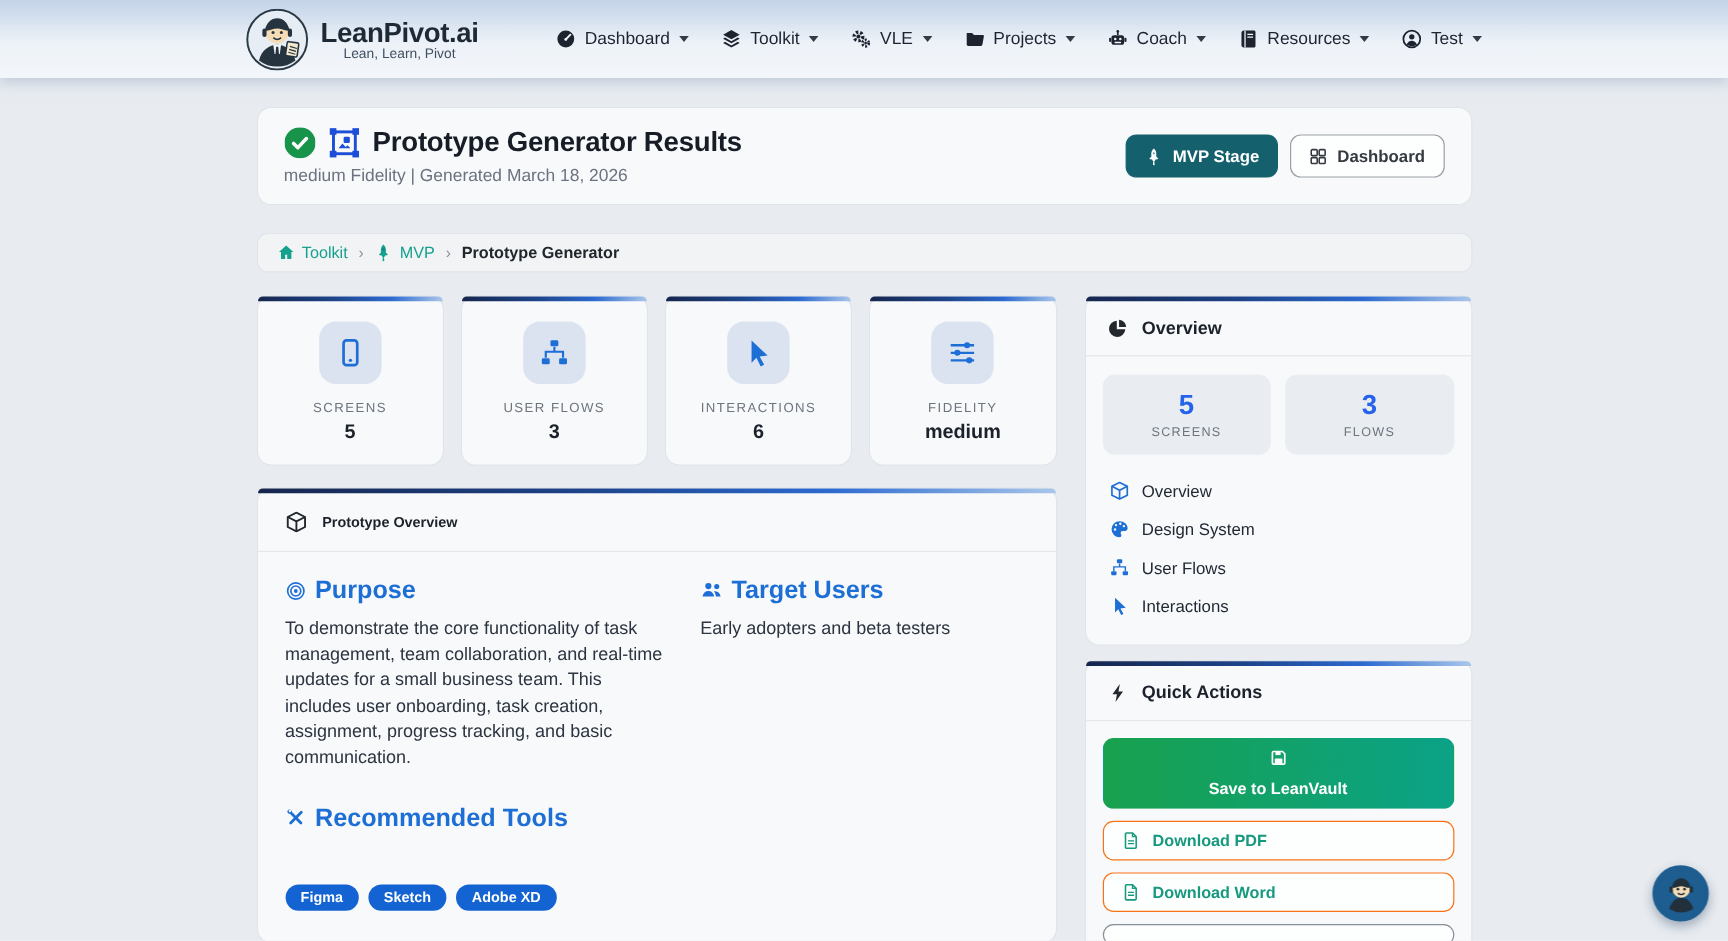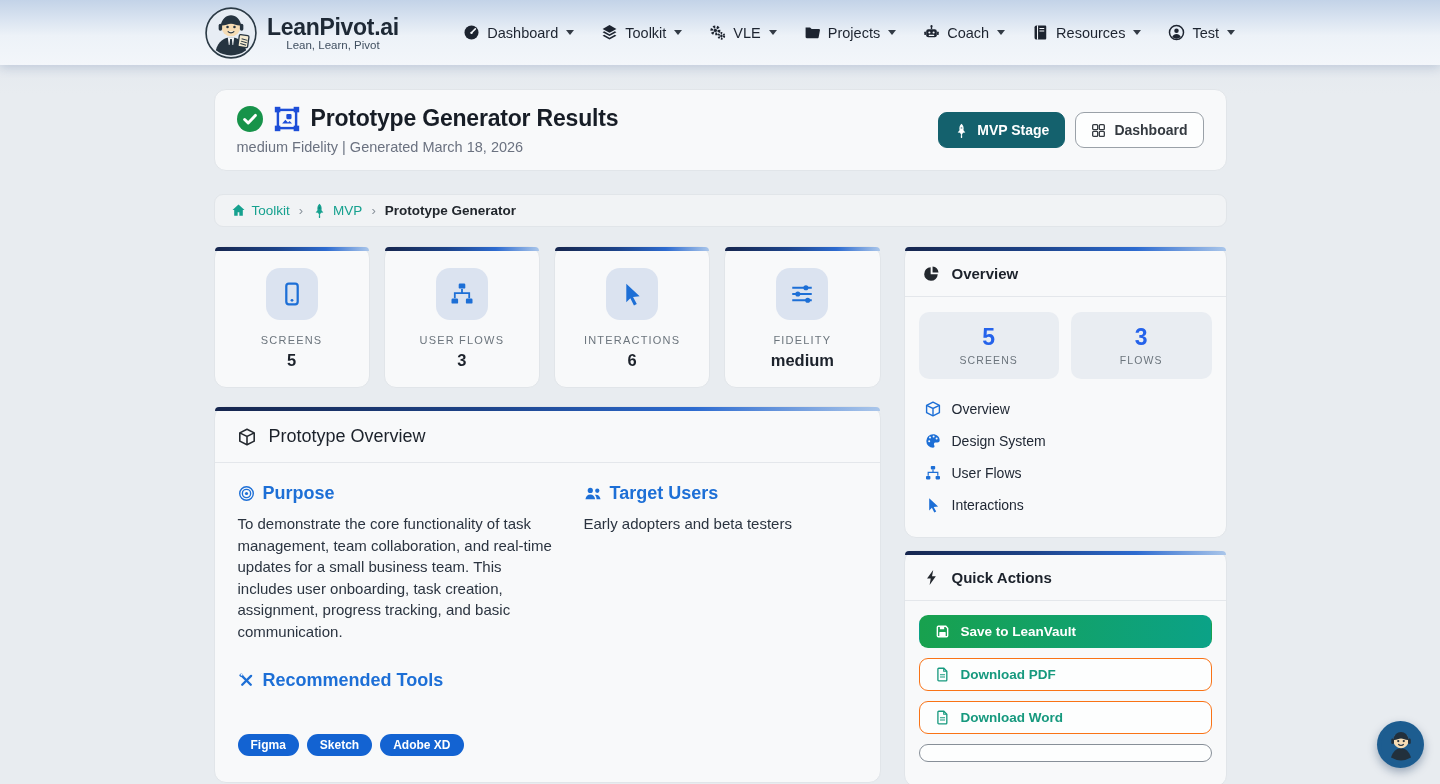--- a/index.html
+++ b/index.html
@@ -57,43 +57,43 @@
   
   .stats-row { display:grid; grid-template-columns:repeat(4,1fr); gap:14px; }
   .stat-card { text-align:center; padding-bottom:17px; }
   .stat-chip { width:52px; height:52px; margin:17px auto 0; background:#dbe3f0; border-radius:14px; display:flex; align-items:center; justify-content:center; color:#1d6fd6; }
   .stat-label { margin-top:14px; font-size:11px; letter-spacing:1.2px; color:#6c757d; font-weight:500; }
   .stat-value { margin-top:5px; font-size:16.5px; font-weight:600; color:#1c222b; }
 
   
   .section-card { margin-top:18px; }
   .section-head { display:flex; align-items:center; gap:13px; padding:15px 23px; border-bottom:1px solid #e4e7eb; }
-  .section-title { font-size:18px; font-weight:400; color:#1c222b; }
+  .section-title { font-size:12px; font-weight:700; color:#1c222b; }
   .section-body { padding:20px 23px 26px; }
   .overview-grid { display:grid; grid-template-columns:322px 1fr; gap:24px; }
-  .sub-head { display:flex; align-items:center; gap:8px; color:#1d6fd6; font-size:18px; font-weight:600; }
+  .sub-head { display:flex; align-items:center; gap:8px; color:#1d6fd6; font-size:21px; font-weight:600; }
   .body-text { margin-top:9px; font-size:15px; color:#2b3440; line-height:1.44; }
   .tools-block { margin-top:27px; }
   .pills { margin-top:11px; display:flex; gap:8px; }
   .pill { background:#1363d2; color:#fff; font-size:12px; font-weight:600; padding:4px 13px; border-radius:20px;margin-top:32px; }
 
   
   .side-head { display:flex; align-items:center; gap:12px; padding:14px 18px; border-bottom:1px solid #e4e7eb; }
   .side-title { font-size:15px; font-weight:700; color:#1c222b; }
   .side-stats { display:grid; grid-template-columns:1fr 1fr; gap:12px; padding:15px 14px 6px; }
   .side-stat { background:#e9edf2; border-radius:10px; text-align:center; padding:12px 0 13px; }
   .side-stat-num { font-size:23px; font-weight:700; color:#2563eb; }
   .side-stat-lab { font-size:10.5px; letter-spacing:1.1px; color:#6c757d; margin-top:3px; }
   .side-links { padding:8px 16px 16px; }
   .side-link { display:flex; align-items:center; gap:11px; padding:8px 4px; font-size:14px; color:#212935; cursor:pointer; border-radius:7px; }
   .side-link .ic { color:#1d6fd6; }
   .qa-card { margin-top:12px; }
   .qa-body { padding:14px; }
   .qa-btn { display:flex; align-items:center; gap:11px; width:100%; border-radius:9px; padding:8px 15px; font-size:13.5px; font-weight:600; margin-bottom:10px; cursor:pointer; }
-  .qa-save { background:linear-gradient(90deg,#18a14e,#0ba287); color:#fff; border:1px solid transparent; }
+  .qa-save { background:linear-gradient(90deg,#18a14e,#0ba287); color:#fff; border:1px solid transparent;flex-direction:column; }
   .qa-teal { background:#fdfefe; border:1px solid #f97316; color:#16997e;align-items:flex-end; }
   .qa-gray { background:#fdfefe; border:1px solid #878f98; color:#212935; }
 
   
   .chat-fab { position:fixed; right:16px; bottom:16px; width:47px; height:47px; border-radius:50%;
     background:#1d5d90; box-shadow:0 4px 10px rgba(10,40,80,.35); display:flex; align-items:center; justify-content:center; cursor:pointer; z-index:20; }
 </style>
 </head>
 <body>
 

